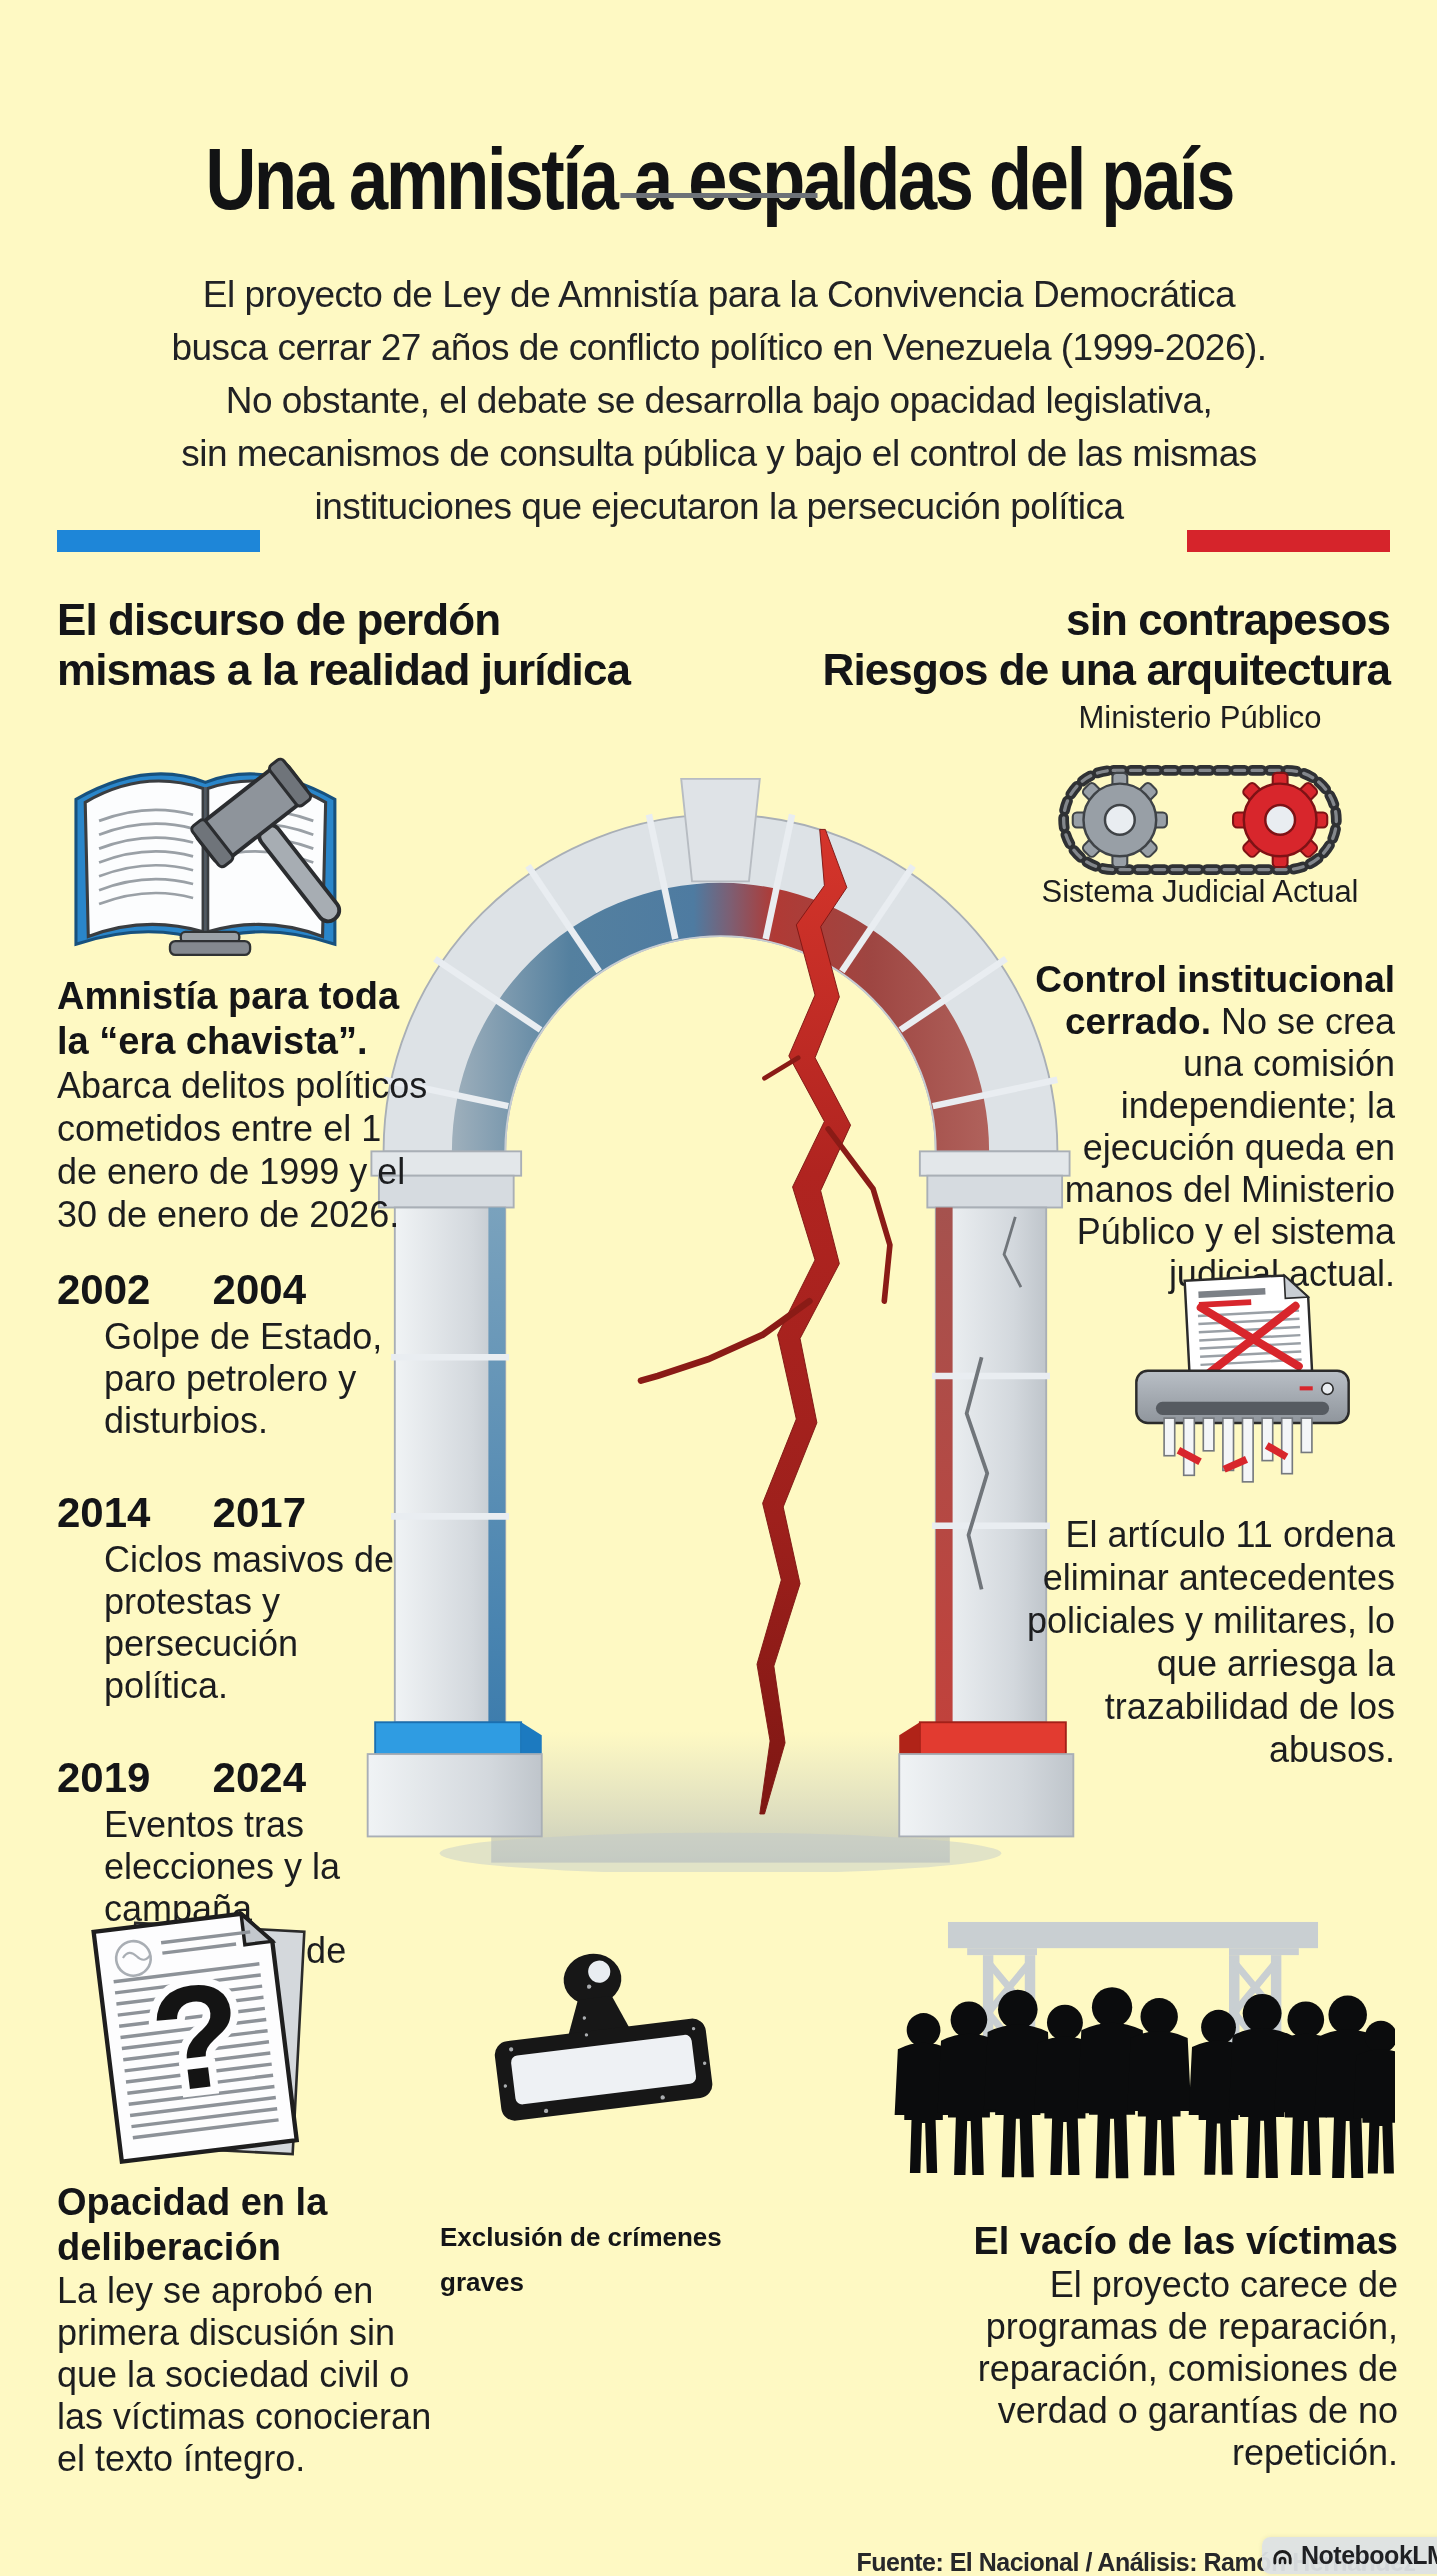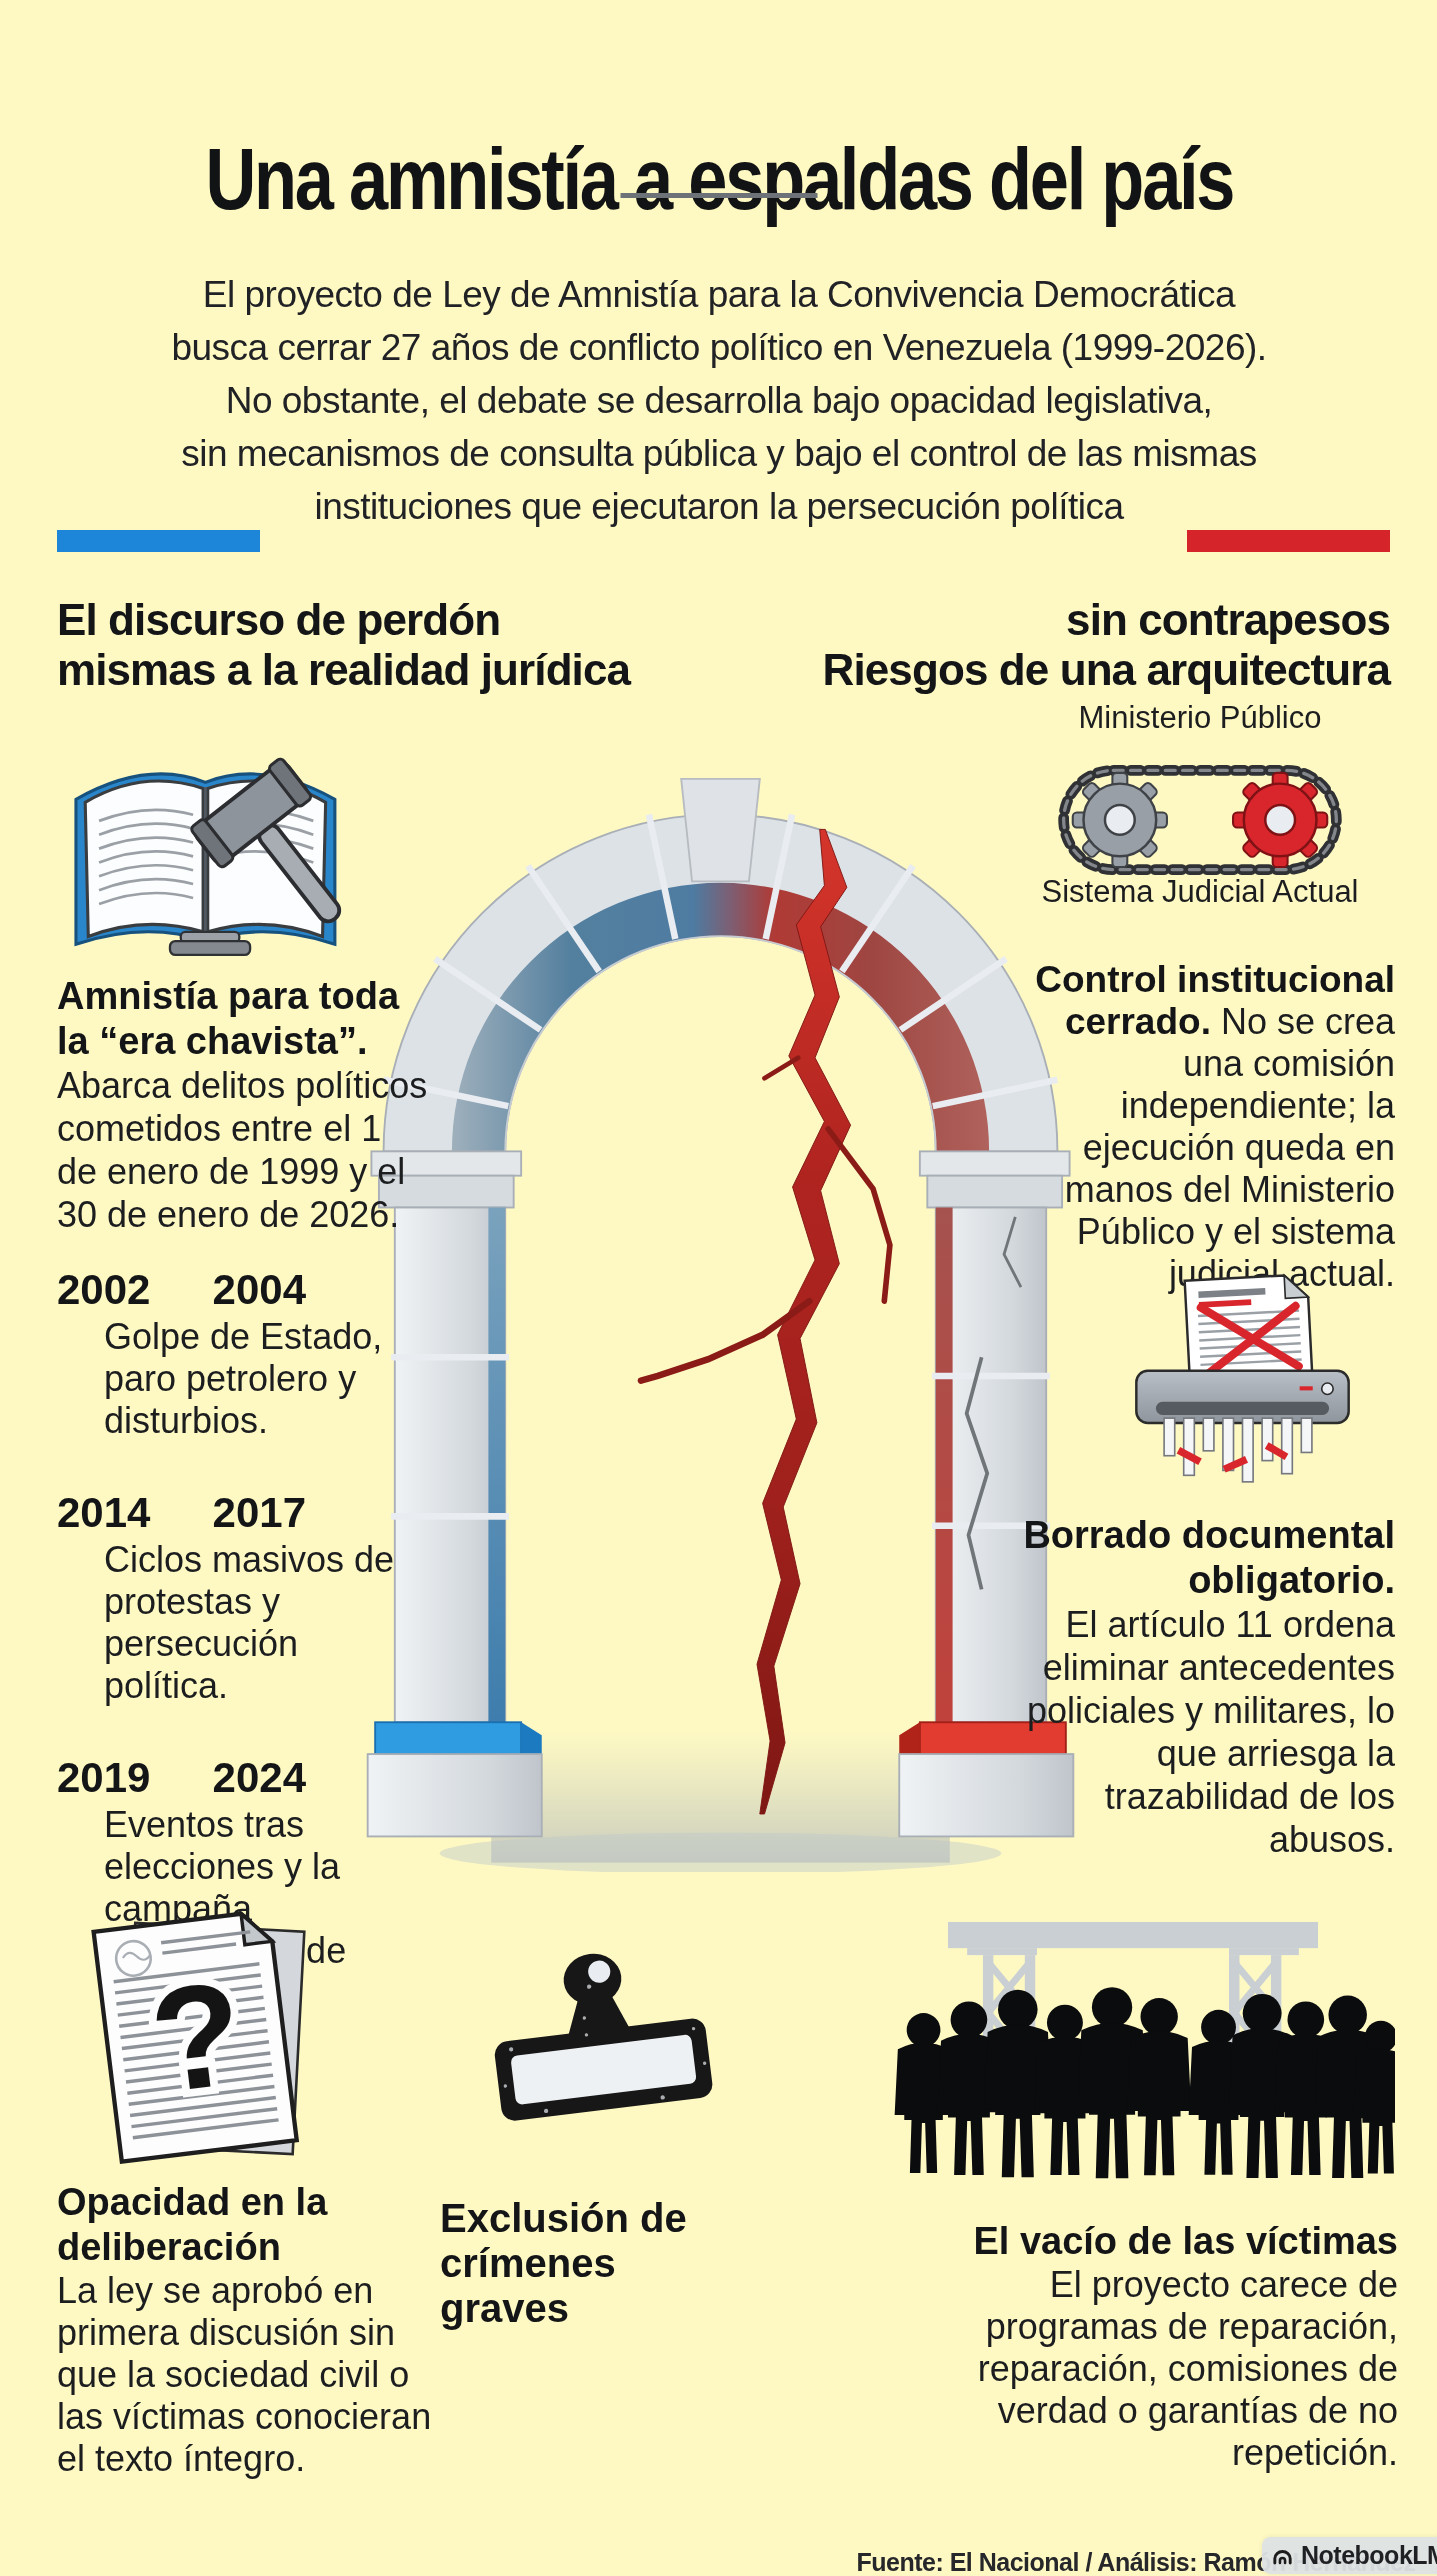--- a/index.html
+++ b/index.html
@@ -31,21 +31,21 @@
   .gear-label{left:1022px;width:356px;text-align:center;font-size:31px;color:#1c1d1f;}
   .lbl-top{top:700px;}
   .lbl-bottom{top:874px;}
   .control{left:1016px;right:43px;top:923px;text-align:right;font-size:36px;line-height:42px;}
   .control .lead{font-size:37px;}
   .borrado{left:1016px;right:43px;top:1477px;text-align:right;font-size:36px;line-height:43px;}
   .borrado .lead{display:block;font-size:38px;line-height:45px;}
   .opacidad{left:57px;top:2144px;width:384px;font-size:36px;line-height:42px;}
   .opacidad .lead{display:block;font-size:38px;line-height:45px;}
   .exclusion{left:440px;top:2160px;width:445px;font-size:36px;line-height:42px;}
-  .exclusion .lead{display:block;font-size:40px;line-height:45px;max-width:309px;}
+  .exclusion .lead{display:block;font-size:26px;line-height:45px;max-width:309px;margin-top:19px;}
   .victims-text{right:40px;top:2183px;width:459px;text-align:right;font-size:36px;line-height:42px;}
   .victims-text .lead{display:block;font-size:38px;line-height:45px;}
   .footer{right:22.5px;top:2520px;font-size:25px;font-weight:700;color:#26272a;z-index:1;letter-spacing:-0.5px;margin-top:28px;}
   .pill{left:1262px;top:2537px;width:176px;height:37px;background:rgba(221,225,228,.95);border-radius:8.4px 0 0 8.4px;display:flex;align-items:center;gap:6.6px;padding-left:9.4px;z-index:2;box-shadow:0 0 5.6px rgba(0,0,0,.08);}
   .pill .wm-text{font-size:25px;font-weight:700;color:#1f2023;letter-spacing:-0.5px;}
 </style>
 </head>
 <body>
 
 <div class="canvas">
@@ -303,21 +303,21 @@
       </g>
       <g fill="#d8262c">
         <rect x="70" y="228" width="30" height="9" transform="rotate(28 85 232)"></rect>
         <rect x="126" y="238" width="30" height="9" transform="rotate(-24 141 242)"></rect>
         <rect x="178" y="222" width="28" height="9" transform="rotate(30 192 226)"></rect>
       </g>
     </g>
   </svg>
 
   <p class="abs borrado">
-    <span class="lead">Borrado documental obligatorio.</span><span>El artículo 11 ordena eliminar antecedentes policiales y militares, lo que arriesga la trazabilidad de los abusos.</span>
+    <span>El artículo 11 ordena eliminar antecedentes policiales y militares, lo que arriesga la trazabilidad de los abusos.</span>
   </p>
 
   <svg class="abs" style="left:67px;top:1896px;" width="268" height="285" viewBox="0 0 310 330">
     <rect x="72" y="36" width="196" height="258" fill="#d4d8dc" stroke="#2a2a2a" stroke-width="3" transform="rotate(3 170 165)"></rect>
     <g transform="rotate(-7 150 160)">
       <path d="M46,28 L218,28 L250,64 L250,296 L46,296 Z" fill="#fdfdfe" stroke="#1e1e1e" stroke-width="5"></path>
       <polygon points="218,28 250,64 218,64" fill="#c3c8cd" stroke="#1e1e1e" stroke-width="4"></polygon>
       <circle cx="88" cy="64" r="20" fill="none" stroke="#a9aeb4" stroke-width="3"></circle>
       <path d="M76,62 q8,-10 16,0 q8,10 16,0" fill="none" stroke="#a9aeb4" stroke-width="2.5"></path>
       <g stroke="#8d9298" stroke-width="4">

